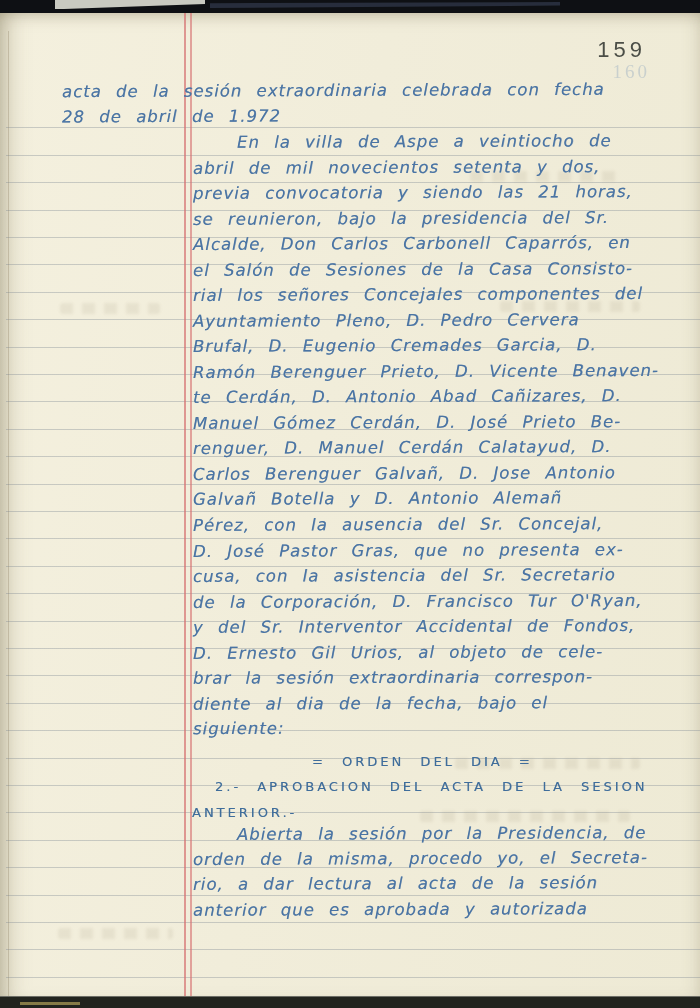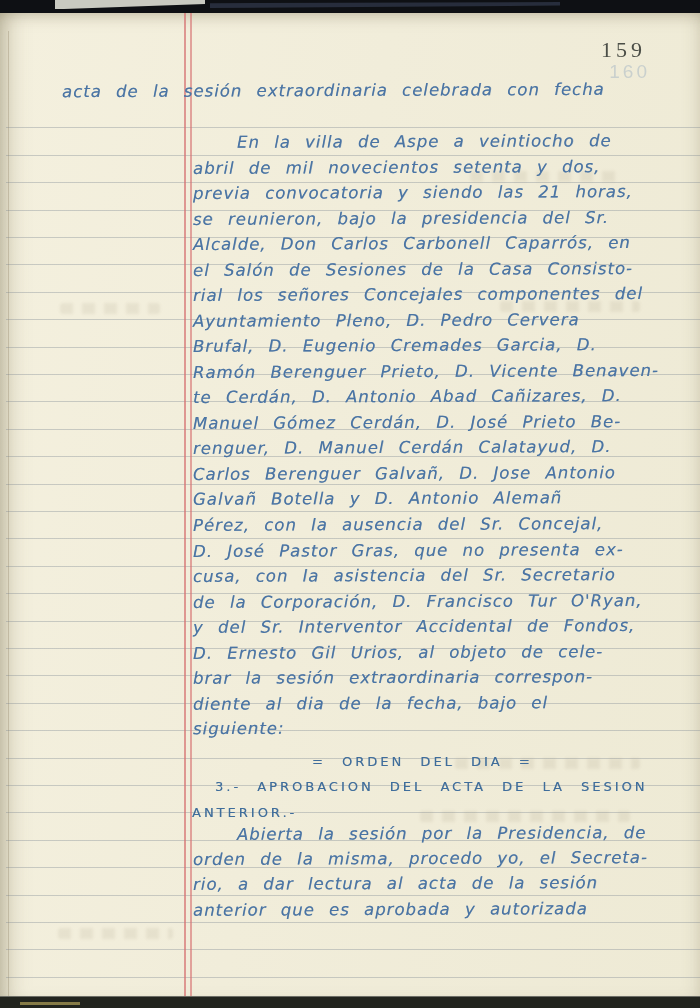--- a/index.html
+++ b/index.html
@@ -30,24 +30,24 @@
   .rules{position:absolute;left:6px;right:0;top:88px;height:880px;
     background:repeating-linear-gradient(to bottom,
       transparent 0px,transparent 26.4px,
       rgba(128,138,148,.38) 26.4px,rgba(128,138,148,.38) 27.4px);}
   
   .margin-line{position:absolute;left:184px;top:0;bottom:0;width:4px;
     border-left:2px solid rgba(214,115,115,.70);
     border-right:2px solid rgba(214,115,115,.62);}
   
   .page-number{position:absolute;right:54px;top:24px;
-    font-family:Liberation Serif, serif;font-size:22px;letter-spacing:4px;
+    font-family:Liberation Sans, sans-serif;font-size:22px;letter-spacing:4px;
     color:#4b4e47;margin-left:44px;}
   .ghost-number{position:absolute;right:50px;top:48px;
-    font-family:Liberation Sans, sans-serif;font-size:19px;letter-spacing:3px;
+    font-family:Liberation Serif, serif;font-size:19px;letter-spacing:3px;
     color:#9db0c2;opacity:.45;filter:blur(.6px);}
   
   .hw{position:absolute;white-space:nowrap;
     font-family:"DejaVu Sans",sans-serif;font-style:italic;
     font-size:16.5px;line-height:20px;color:#4a74a4;
     letter-spacing:1px;word-spacing:8px;
     text-shadow:.3px 0 0 rgba(74,116,164,.55);
     transform:rotate(-.25deg);}
   .caps{position:absolute;white-space:nowrap;
     font-family:"DejaVu Sans",sans-serif;font-style:normal;
@@ -77,20 +77,21 @@
     <div class="ghost-number">160</div>
 
     <div class="ghost" style="left:470px;top:158px;width:150px;"></div>
     <div class="ghost" style="left:500px;top:288px;width:140px;"></div>
     <div class="ghost" style="left:60px;top:290px;width:100px;"></div>
     <div class="ghost" style="left:455px;top:745px;width:185px;"></div>
     <div class="ghost" style="left:420px;top:798px;width:210px;"></div>
     <div class="ghost" style="left:58px;top:915px;width:115px;"></div>
 
     <div class="hw" style="left:62px;top:68px;">acta de la sesión extraordinaria celebrada con fecha</div>
+    <div class="hw" style="left:62px;top:94px;">28 de abril de 1.972</div>
     <div class="hw" style="left:237px;top:119px;">En la villa de Aspe a veintiocho de</div>
     <div class="hw" style="left:193px;top:145px;">abril de mil novecientos setenta y dos,</div>
     <div class="hw" style="left:193px;top:170px;">previa convocatoria y siendo las 21 horas,</div>
     <div class="hw" style="left:193px;top:196px;">se reunieron, bajo la presidencia del Sr.</div>
     <div class="hw" style="left:193px;top:221px;">Alcalde, Don Carlos Carbonell Caparrós, en</div>
     <div class="hw" style="left:193px;top:247px;">el Salón de Sesiones de la Casa Consisto-</div>
     <div class="hw" style="left:193px;top:272px;">rial los señores Concejales componentes del</div>
     <div class="hw" style="left:193px;top:298px;">Ayuntamiento Pleno, D. Pedro Cervera</div>
     <div class="hw" style="left:193px;top:323px;">Brufal, D. Eugenio Cremades Garcia, D.</div>
     <div class="hw" style="left:193px;top:349px;">Ramón Berenguer Prieto, D. Vicente Benaven-</div>
@@ -102,21 +103,21 @@
     <div class="hw" style="left:193px;top:502px;">Pérez, con la ausencia del Sr. Concejal,</div>
     <div class="hw" style="left:193px;top:528px;">D. José Pastor Gras, que no presenta ex-</div>
     <div class="hw" style="left:193px;top:553px;">cusa, con la asistencia del Sr. Secretario</div>
     <div class="hw" style="left:193px;top:579px;">de la Corporación, D. Francisco Tur O'Ryan,</div>
     <div class="hw" style="left:193px;top:604px;">y del Sr. Interventor Accidental de Fondos,</div>
     <div class="hw" style="left:193px;top:630px;">D. Ernesto Gil Urios, al objeto de cele-</div>
     <div class="hw" style="left:193px;top:655px;">brar la sesión extraordinaria correspon-</div>
     <div class="hw" style="left:193px;top:681px;">diente al dia de la fecha, bajo el</div>
     <div class="hw" style="left:193px;top:706px;font-style:italic;">siguiente:</div>
     <div class="caps" style="left:312px;top:741px;">= ORDEN DEL DIA =</div>
-    <div class="caps" style="left:215px;top:766px;">3.- APROBACION DEL ACTA DE LA SESION</div>
+    <div class="caps" style="left:215px;top:766px;">2.- APROBACION DEL ACTA DE LA SESION</div>
     <div class="caps" style="left:192px;top:792px;">ANTERIOR.-</div>
     <div class="hw" style="left:237px;top:811px;">Abierta la sesión por la Presidencia, de</div>
     <div class="hw" style="left:193px;top:836px;">orden de la misma, procedo yo, el Secreta-</div>
     <div class="hw" style="left:193px;top:861px;">rio, a dar lectura al acta de la sesión</div>
     <div class="hw" style="left:193px;top:887px;">anterior que es aprobada y autorizada</div>
   </div>
 
   <div class="bottom-strip">
     <div class="bottom-sliver"></div>
   </div>

